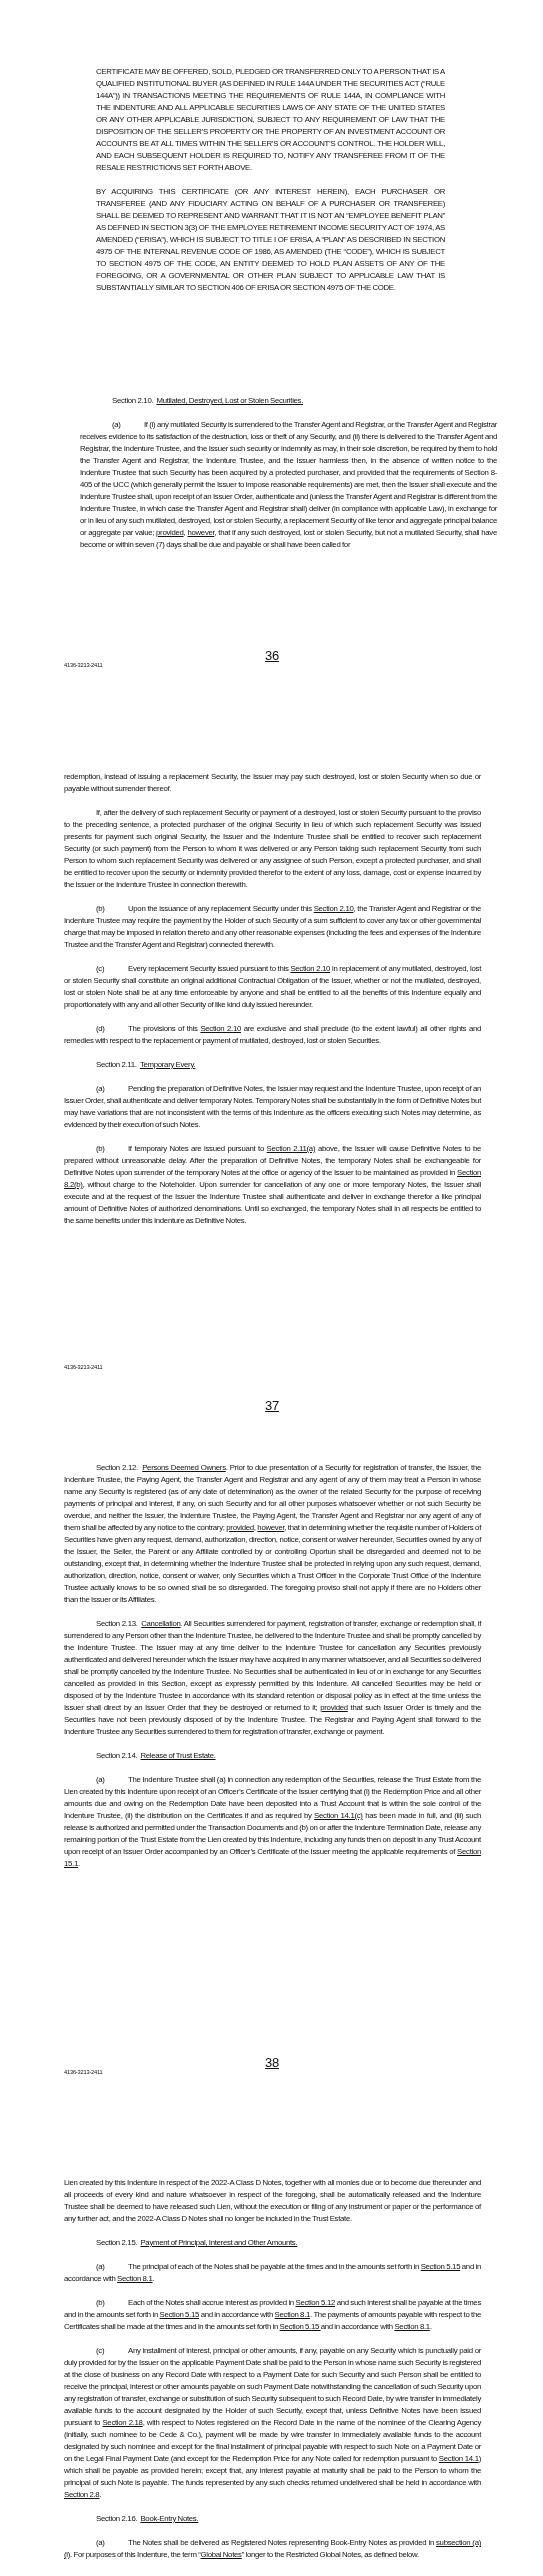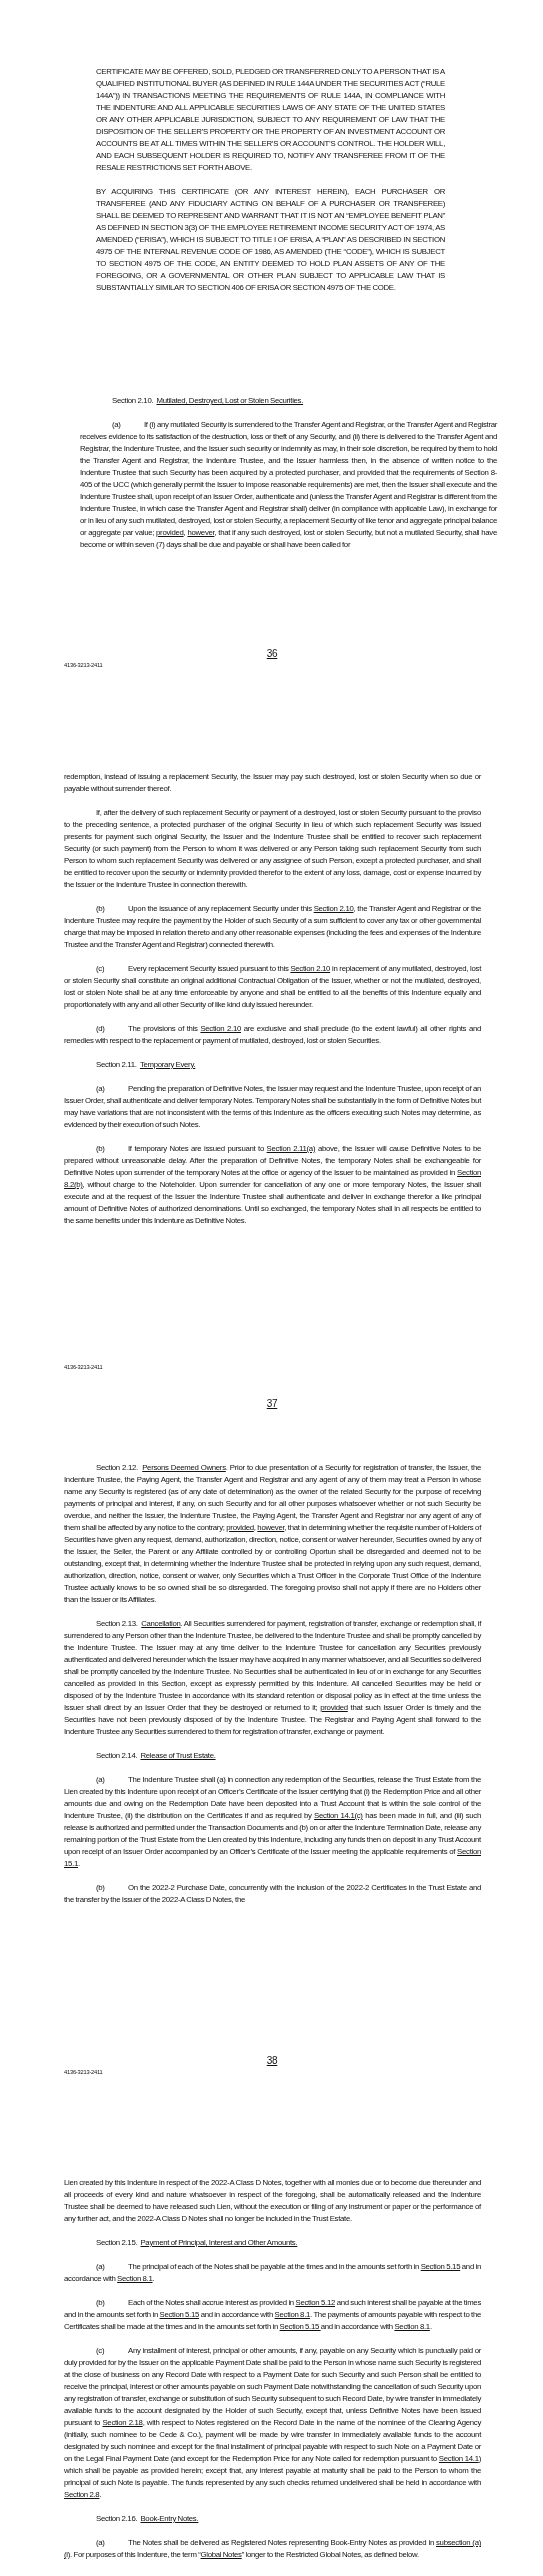--- a/index.html
+++ b/index.html
@@ -9,21 +9,21 @@
   .txt { position:absolute; left:64px; width:417px; font-size:7.8px; line-height:12px;
          text-align:justify; letter-spacing:-0.3px; word-spacing:-0.3px;
          transform-origin:left top; }
   .legend { left:96px; width:349px; text-transform:none; }
   p { margin:0 0 12px 0; }
   .ind { text-indent:32px; }
   .ind2 { text-indent:64px; }
   .sec { padding-left:48px; }
   .sub { display:inline-block; width:32px; text-indent:0; }
   .u { text-decoration:underline; text-underline-offset:1px; }
-  .pnum { position:absolute; left:0; width:544px; text-align:center; font-size:10px;
+  .pnum { position:absolute; left:0; width:544px; text-align:center; font-size:13px;
           letter-spacing:-0.3px;text-decoration:underline; }
   .docid { position:absolute; left:64px; font-size:5.7px; letter-spacing:-0.2px; }
 </style>
 </head>
 <body>
 
 <div class="page" style="top:0;">
   <div class="txt legend" style="top:66px;">
     <p>CERTIFICATE MAY BE OFFERED, SOLD, PLEDGED OR TRANSFERRED ONLY TO A PERSON THAT IS A QUALIFIED INSTITUTIONAL BUYER (AS DEFINED IN RULE 144A UNDER THE SECURITIES ACT (“RULE 144A”)) IN TRANSACTIONS MEETING THE REQUIREMENTS OF RULE 144A, IN COMPLIANCE WITH THE INDENTURE AND ALL APPLICABLE SECURITIES LAWS OF ANY STATE OF THE UNITED STATES OR ANY OTHER APPLICABLE JURISDICTION, SUBJECT TO ANY REQUIREMENT OF LAW THAT THE DISPOSITION OF THE SELLER’S PROPERTY OR THE PROPERTY OF AN INVESTMENT ACCOUNT OR ACCOUNTS BE AT ALL TIMES WITHIN THE SELLER’S OR ACCOUNT’S CONTROL.  THE HOLDER WILL, AND EACH SUBSEQUENT HOLDER IS REQUIRED TO, NOTIFY ANY TRANSFEREE FROM IT OF THE RESALE RESTRICTIONS SET FORTH ABOVE.</p>
     <p>BY ACQUIRING THIS CERTIFICATE (OR ANY INTEREST HEREIN), EACH PURCHASER OR TRANSFEREE (AND ANY FIDUCIARY ACTING ON BEHALF OF A PURCHASER OR TRANSFEREE) SHALL BE DEEMED TO REPRESENT AND WARRANT THAT IT IS NOT AN “EMPLOYEE BENEFIT PLAN” AS DEFINED IN SECTION 3(3) OF THE EMPLOYEE RETIREMENT INCOME SECURITY ACT OF 1974, AS AMENDED (“ERISA”), WHICH IS SUBJECT TO TITLE I OF ERISA, A “PLAN” AS DESCRIBED IN SECTION 4975 OF THE INTERNAL REVENUE CODE OF 1986, AS AMENDED (THE “CODE”), WHICH IS SUBJECT TO SECTION 4975 OF THE CODE, AN ENTITY DEEMED TO HOLD PLAN ASSETS OF ANY OF THE FOREGOING, OR A GOVERNMENTAL OR OTHER PLAN SUBJECT TO APPLICABLE LAW THAT IS SUBSTANTIALLY SIMILAR TO SECTION 406 OF ERISA OR SECTION 4975 OF THE CODE.</p>
@@ -74,23 +74,20 @@
     </p>
     <p style="text-indent:32px;">
       <span>Section 2.13.</span>&nbsp;&nbsp;<span class="u">Cancellation</span><span>.  All Securities surrendered for payment, registration of transfer, exchange or redemption shall, if surrendered to any Person other than the Indenture Trustee, be delivered to the Indenture Trustee and shall be promptly cancelled by the Indenture Trustee.  The Issuer may at any time deliver to the Indenture Trustee for cancellation any Securities previously authenticated and delivered hereunder which the Issuer may have acquired in any manner whatsoever, and all Securities so delivered shall be promptly cancelled by the Indenture Trustee.  No Securities shall be authenticated in lieu of or in exchange for any Securities cancelled as provided in this Section, except as expressly permitted by this Indenture.  All cancelled Securities may be held or disposed of by the Indenture Trustee in accordance with its standard retention or disposal policy as in effect at the time unless the Issuer shall direct by an Issuer Order that they be destroyed or returned to it; </span><span class="u">provided</span><span> that such Issuer Order is timely and the Securities have not been previously disposed of by the Indenture Trustee.  The Registrar and Paying Agent shall forward to the Indenture Trustee any Securities surrendered to them for registration of transfer, exchange or payment.</span>
     </p>
     <p style="padding-left:32px;">
       <span>Section 2.14.</span>&nbsp;&nbsp;<span class="u">Release of Trust Estate.</span>
     </p>
     <p class="ind">
       <span class="sub">(a)</span><span>The Indenture Trustee shall (a) in connection any redemption of the Securities, release the Trust Estate from the Lien created by this Indenture upon receipt of an Officer’s Certificate of the Issuer certifying that (i) the Redemption Price and all other amounts due and owing on the Redemption Date have been deposited into a Trust Account that is within the sole control of the Indenture Trustee, (ii) the distribution on the Certificates if and as required by </span><span class="u">Section 14.1(c)</span><span> has been made in full, and (iii) such release is authorized and permitted under the Transaction Documents and (b) on or after the Indenture Termination Date, release any remaining portion of the Trust Estate from the Lien created by this Indenture, including any funds then on deposit in any Trust Account upon receipt of an Issuer Order accompanied by an Officer’s Certificate of the Issuer meeting the applicable requirements of </span><span class="u">Section 15.1</span><span>.</span>
     </p>
-    <p class="ind">
-      <span class="sub">(b)</span><span>On the 2022-2 Purchase Date, concurrently with the inclusion of the 2022-2 Certificates in the Trust Estate and the transfer by the Issuer of the 2022-A Class D Notes, the</span>
-    </p>
   </div>
   <div class="pnum" style="top:2055px;">38</div>
   <div class="docid" style="top:2069px;">4136-3213-2411</div>
 </div>
 
 <div class="page" style="top:0;">
   <div class="txt" style="top:2177px;">
     <p>Lien created by this Indenture in respect of the 2022-A Class D Notes, together with all monies due or to become due thereunder and all proceeds of every kind and nature whatsoever in respect of the foregoing, shall be automatically released and the Indenture Trustee shall be deemed to have released such Lien, without the execution or filing of any instrument or paper or the performance of any further act, and the 2022-A Class D Notes shall no longer be included in the Trust Estate.</p>
     <p style="padding-left:32px;">
       <span>Section 2.15.</span>&nbsp;&nbsp;<span class="u">Payment of Principal, Interest and Other Amounts.</span>

